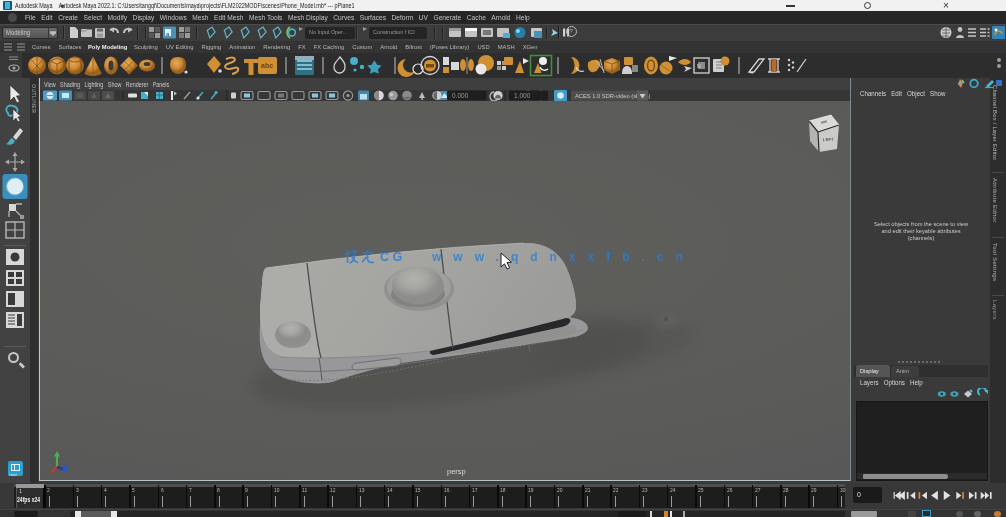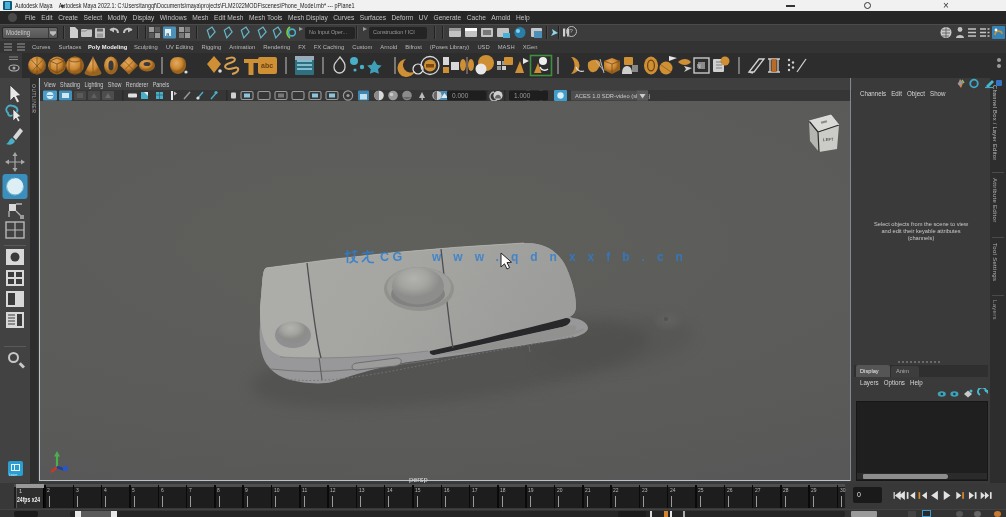--- a/index.html
+++ b/index.html
@@ -558,21 +558,21 @@
     </svg>
 
     <svg class="abs" style="left:46px;top:448px;" width="26" height="27" viewBox="0 0 26 27">
       <path d="M11 19 L11 8" stroke="#4cae4f" stroke-width="2.2"></path>
       <path d="M11 3 l-3 5.5 6 0 z" fill="#4cae4f"></path>
       <path d="M11 19 L6.5 23" stroke="#c3392b" stroke-width="2.4"></path>
       <path d="M4.5 25 l0.8 -4 3.4 2.6 z" fill="#c3392b"></path>
       <path d="M11 19 L18 21.5" stroke="#1d3f9f" stroke-width="2.4"></path>
       <circle cx="19.5" cy="20.5" r="2.7" fill="#2a58c0"></circle>
     </svg>
-    <div class="abs txt" style="left:409px;top:467px;font-size:7.5px;color:#d8d8d8;margin-top:8px;">persp</div>
+    <div class="abs txt" style="left:447px;top:467px;font-size:7.5px;color:#d8d8d8;">persp</div>
 
     <svg class="abs" style="left:497px;top:252px;" width="18" height="22" viewBox="0 0 18 22">
       <path d="M4 1 L4 15 L7.5 11.8 L10 17 L12.6 15.6 L10 10.6 L14.5 10.2 Z" fill="#fff" stroke="#222" stroke-width="1"></path>
     </svg>
   </div>
 
   <div id="channelbox">
     <div class="abs" style="left:852px;top:78px;width:138px;height:405px;background:#3a3a3a;"></div>
     <div class="abs" style="left:990px;top:78px;width:16px;height:405px;background:#2d2d2d;"></div>
 

